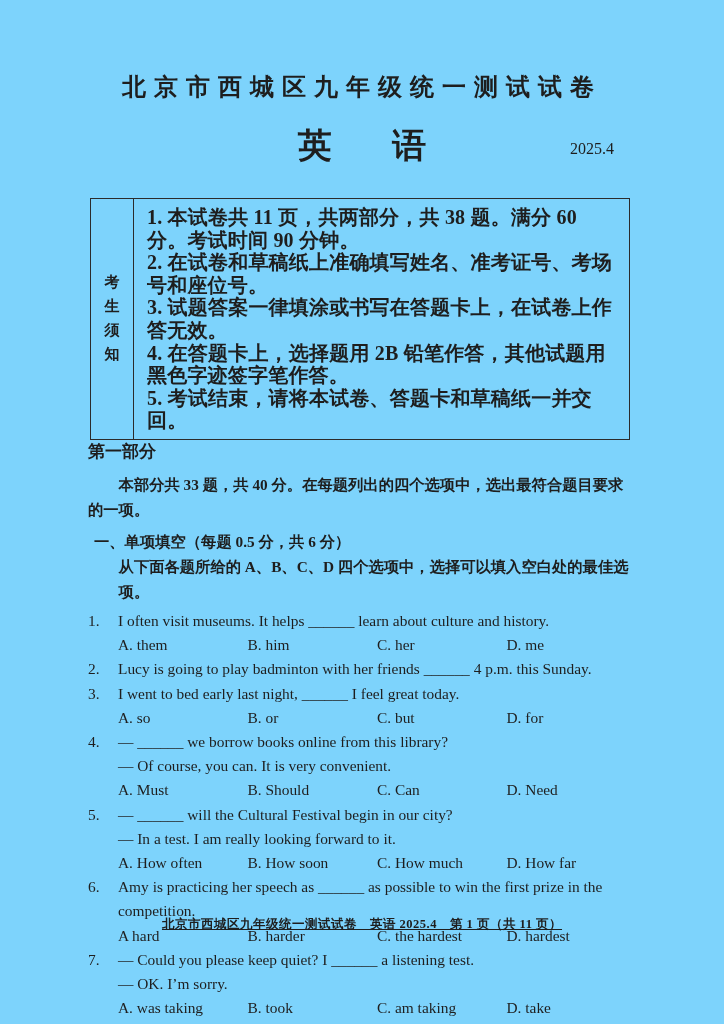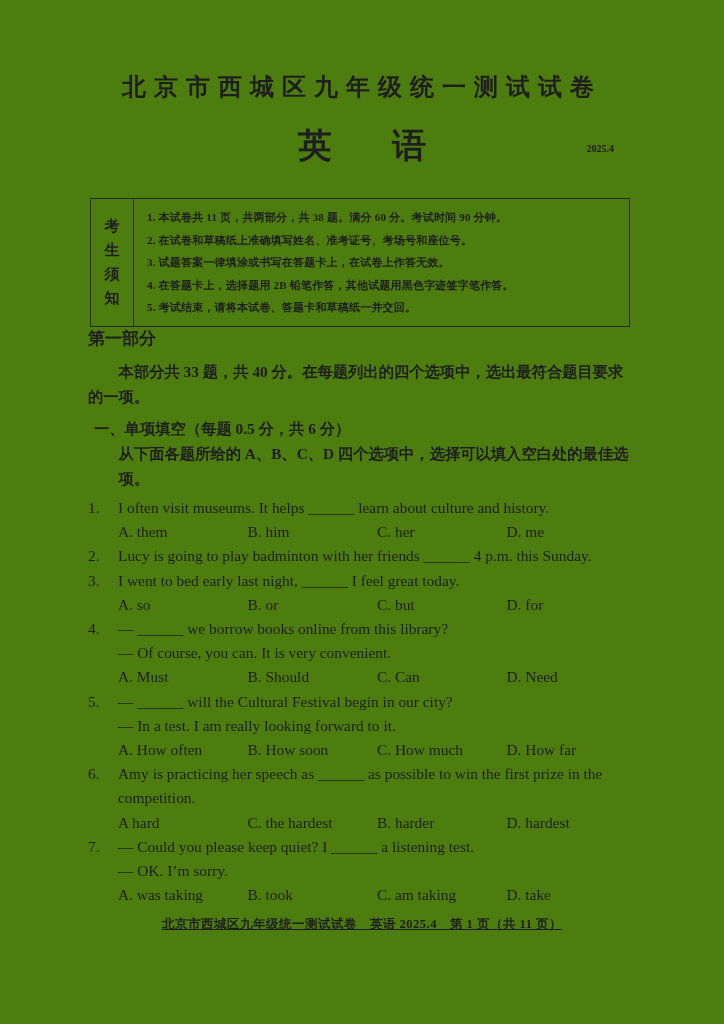--- a/index.html
+++ b/index.html
@@ -1,20 +1,20 @@
 <!DOCTYPE html>
 <html><head>
 <meta charset="utf-8">
 <style>
   html,body{margin:0;padding:0;background:#e8e8e6;}
   .page{
     position:relative;
     width:724px;height:1024px;
     margin:0 auto;
-    background:#4d7c0f;
+    background:#7dd3fc;
     color:#1e1e1e;
     font-family:"Liberation Serif","DejaVu Serif",serif;
     overflow:hidden;
     box-sizing:border-box;
   }
   .content{padding:70px 88px 0 88px;box-sizing:border-box;}
 
   .exam-title{
     text-align:center;
     font-size:24px;font-weight:700;
@@ -28,42 +28,42 @@
     text-align:center;
     line-height:44px;
   }
   .subject-title{
     font-size:34px;font-weight:700;
     letter-spacing:26px;text-indent:26px;
     display:inline-block;
   }
   .exam-date{
     position:absolute;right:22px;bottom:3px;
-    font-size:10px;font-weight:700;letter-spacing:0;
+    font-size:16px;font-weight:400;letter-spacing:0;
   }
 
   .notice-box{
     margin:24px 6px 0 2px;
     border:1.6px solid #2b2b2b;
     display:flex;
     align-items:stretch;
   }
   .notice-label{
     width:42px;flex:none;
     border-right:1.6px solid #2b2b2b;
     display:flex;flex-direction:column;
     justify-content:center;align-items:center;
     gap:5px;
     font-size:15px;font-weight:700;
     padding:8px 0;
   }
   .notice-items{
     flex:1;
     padding:7px 8px 7px 13px;
-    font-size:11px;
+    font-size:20px;
     line-height:22.6px;
     font-weight:600;
     letter-spacing:0.2px;
   }
 
   .part-heading{
     margin-top:0;
     text-align:left;
     font-size:17px;font-weight:700;
   }
@@ -207,22 +207,22 @@
   </div>
         <div class="question">
     <div class="qno">6.</div>
     <div class="qbody">
       <div>
               <div class="qline">Amy is practicing her speech as ______ as possible to win the first prize in the</div>
               <div class="qline">competition.</div>
             </div>
       <div class="qopts">
               <span class="opt">A hard</span>
+              <span class="opt">B. harder</span>
               <span class="opt">C. the hardest</span>
-              <span class="opt">B. harder</span>
               <span class="opt">D. hardest</span>
             </div>
     </div>
   </div>
         <div class="question">
     <div class="qno">7.</div>
     <div class="qbody">
       <div>
               <div class="qline">— Could you please keep quiet? I ______ a listening test.</div>
               <div class="qline">— OK. I’m sorry.</div>

